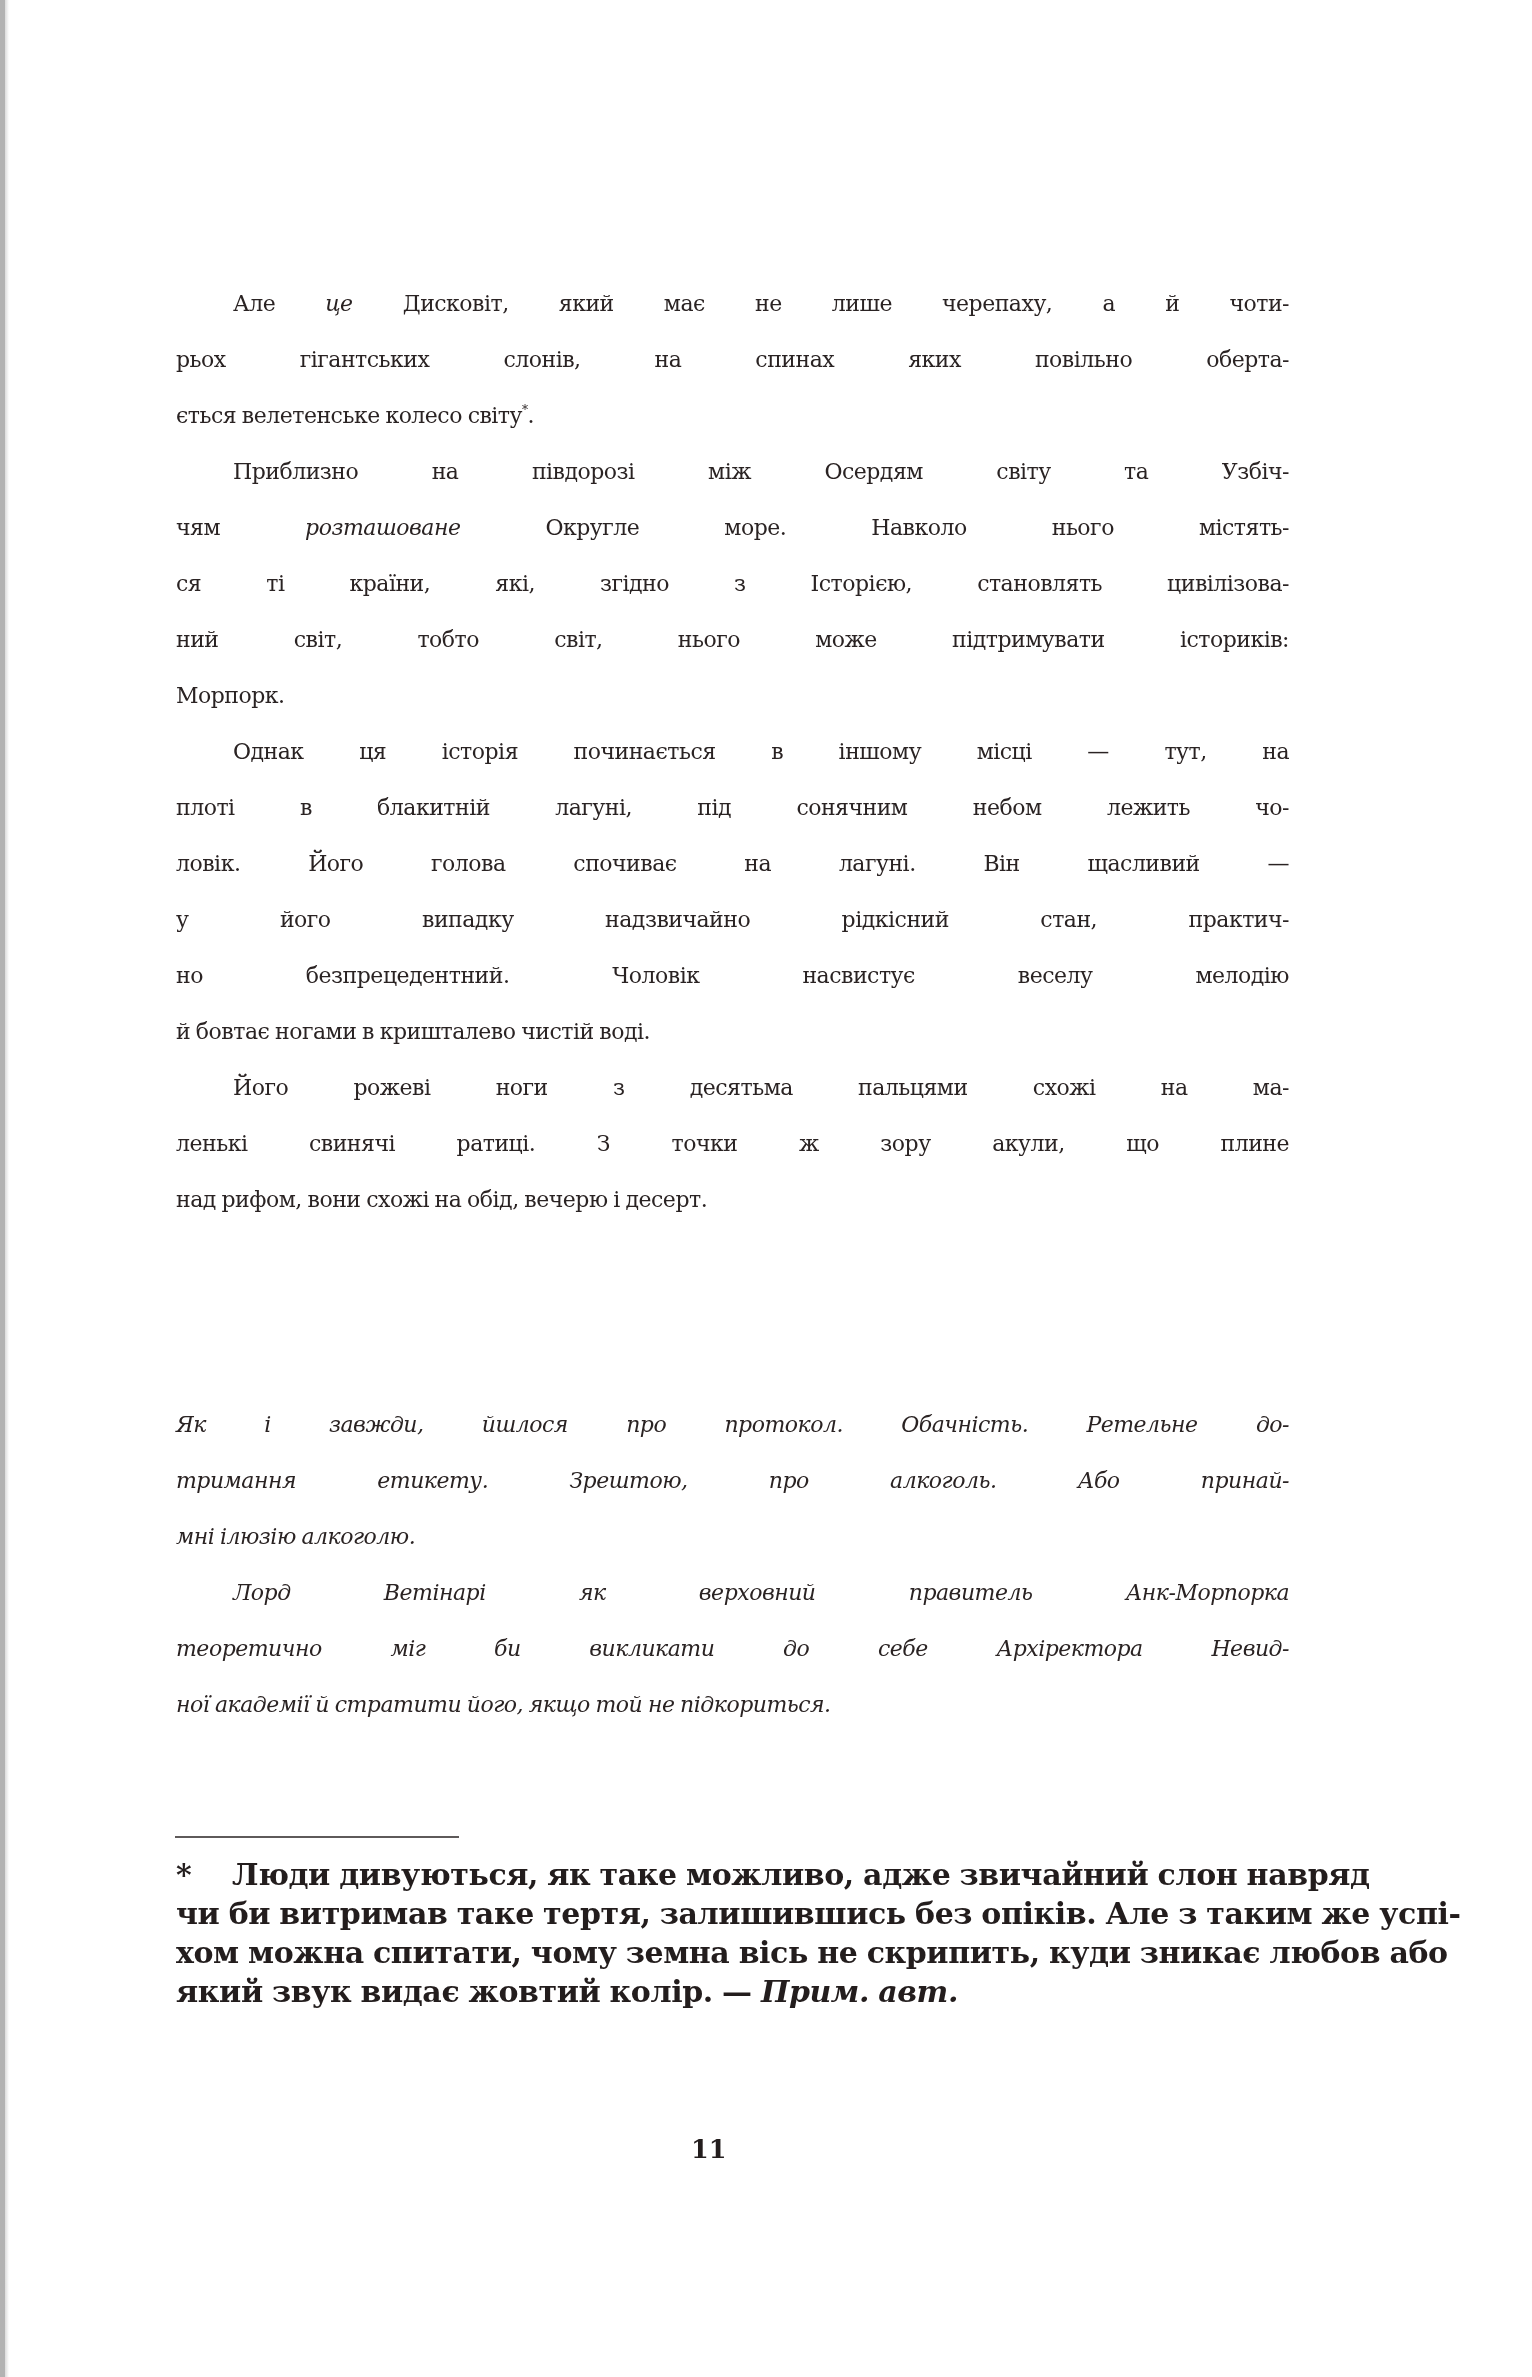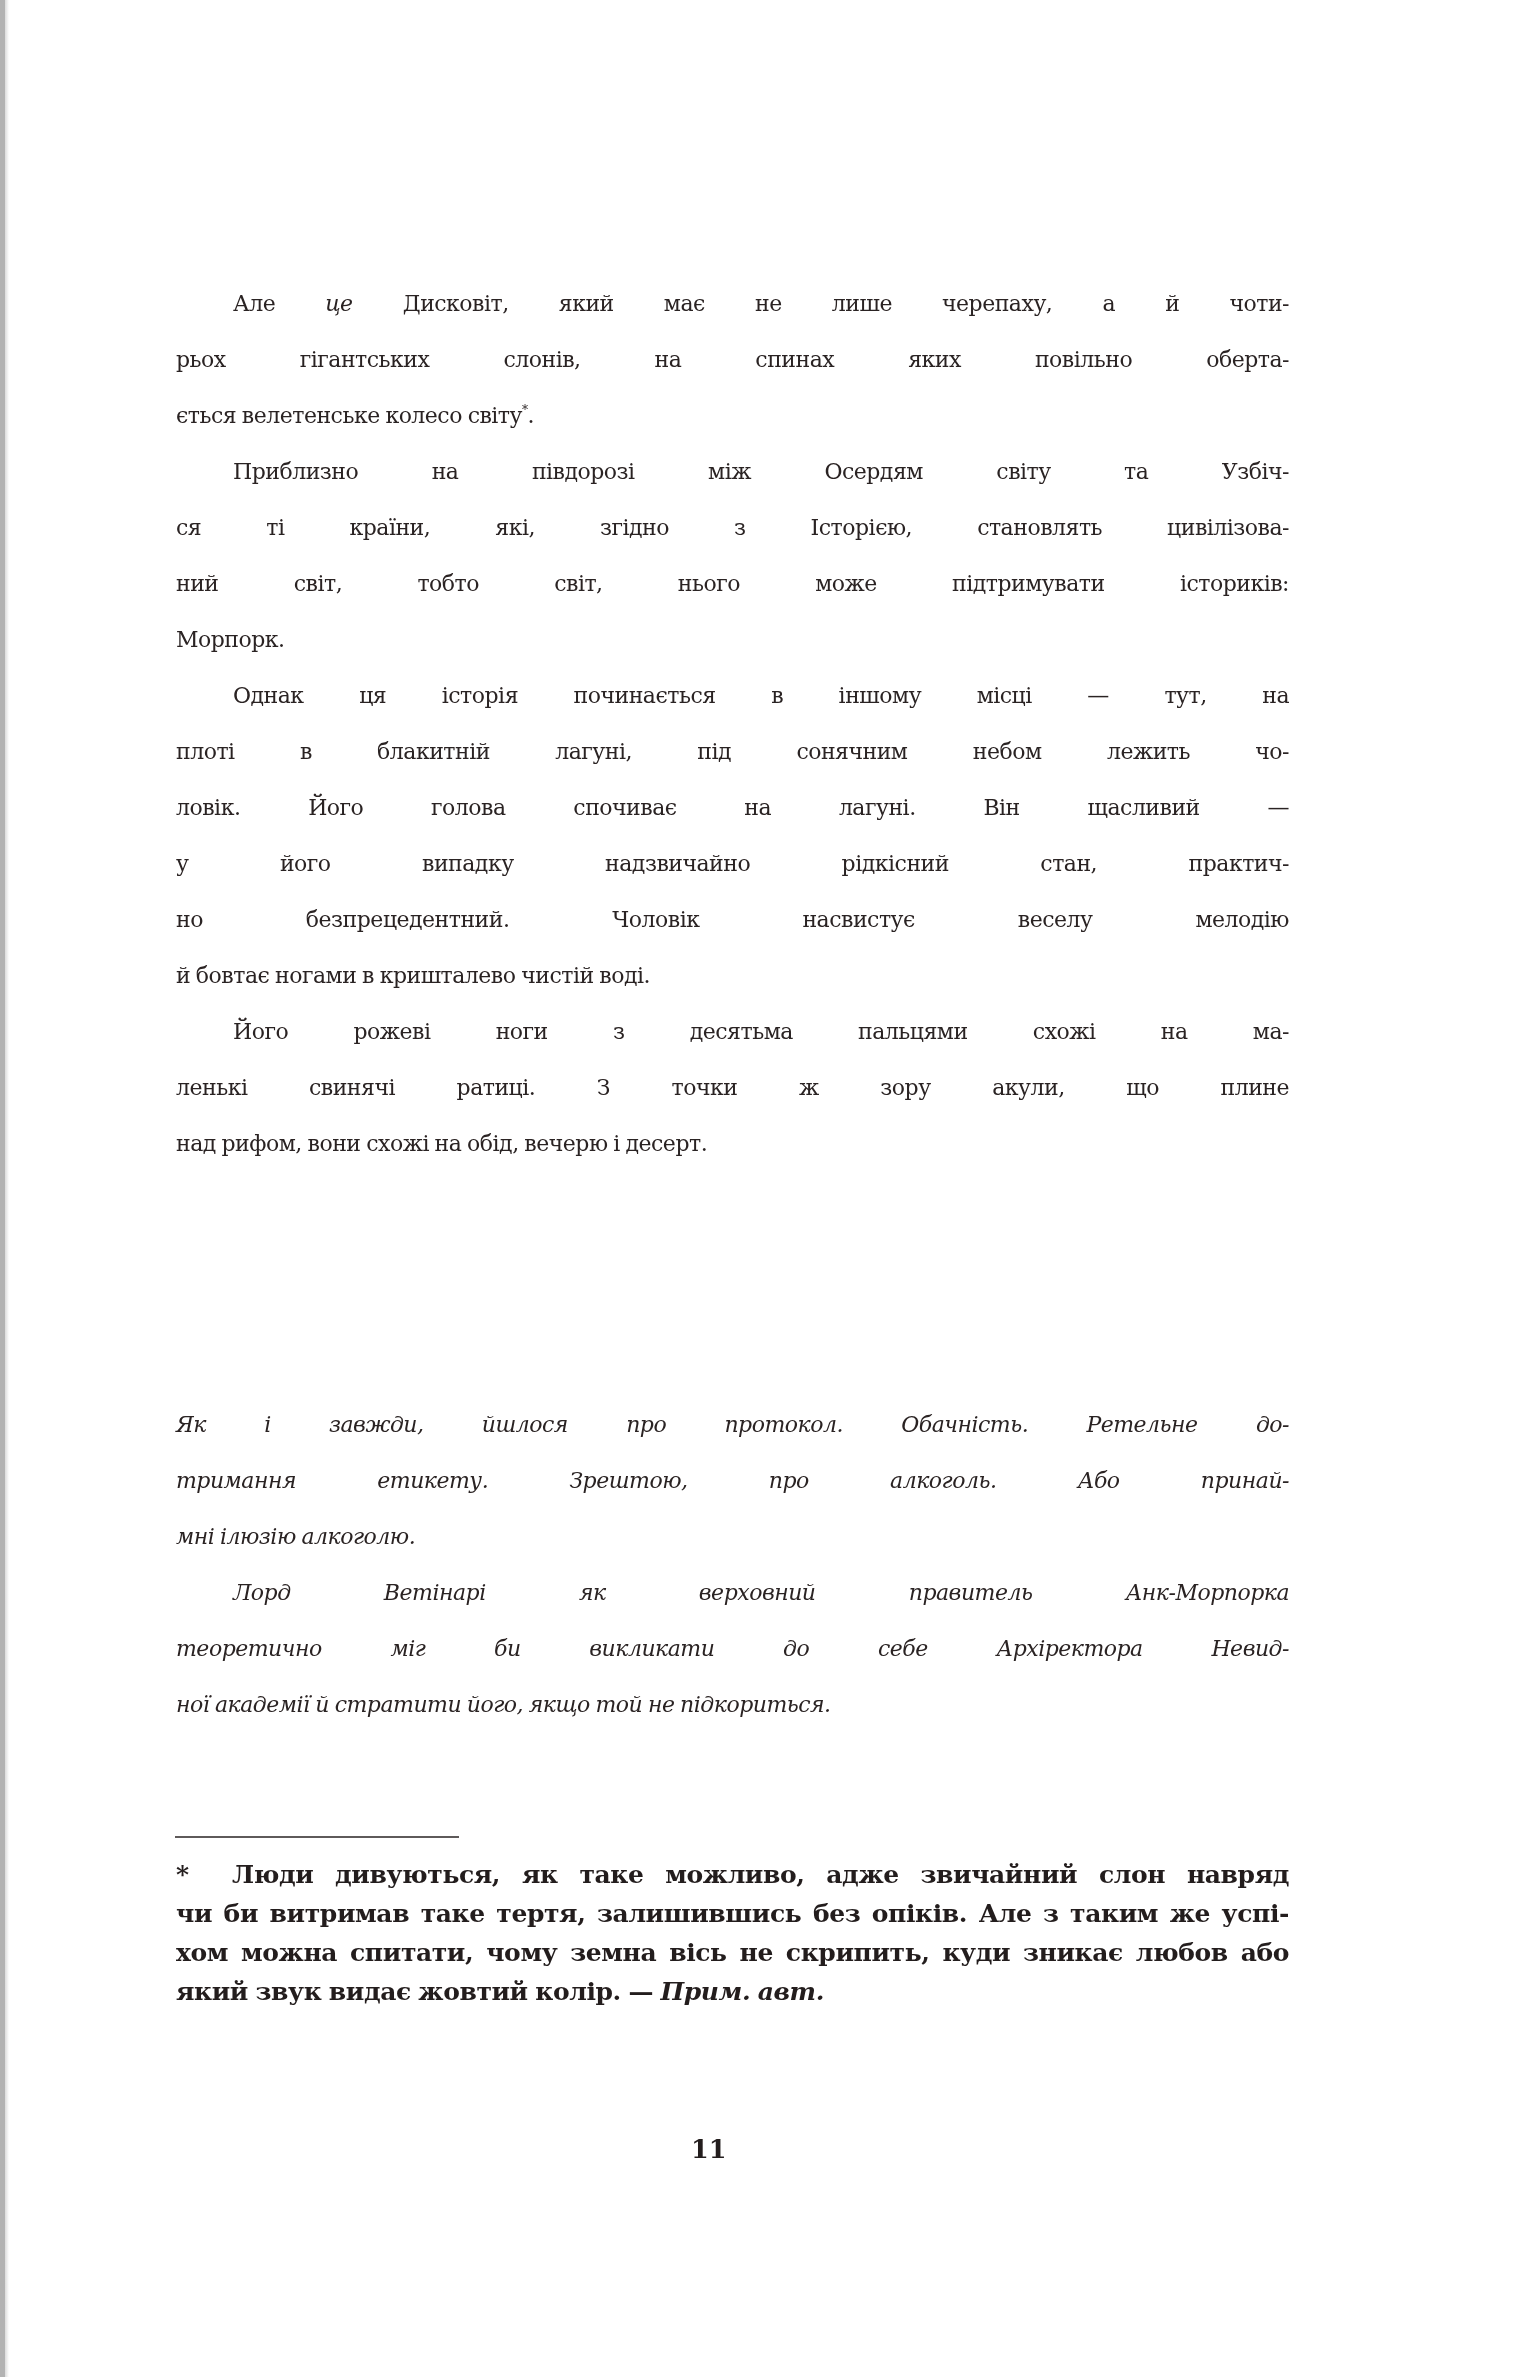--- a/index.html
+++ b/index.html
@@ -74,21 +74,21 @@
     top: 1836px;
     width: 284px;
     height: 2.4px;
     background: #5e5a5a;
   }
   .footnote {
     position: absolute;
     left: 176px;
     top: 1855px;
     width: 1113px;
-    font-size: 25px;
+    font-size: 30px;
     line-height: 39px;
     letter-spacing: -0.4px;
     word-spacing: -0.8px;
     color: #231d1d;
     font-weight: bold;
   }
   .footnote .line {
     height: 39px;
   }
   .footnote .fn-mark {
@@ -114,20 +114,21 @@
 <div class="page-edge-shade"></div>
 
 <div class="text-block body-text section-1">
   <div>
     <span class="line indent"><span>Але </span><span class="it">це</span><span> Дисковіт, який має не лише черепаху, а й чоти-</span></span>
     <span class="line">рьох гігантських слонів, на спинах яких повільно оберта-</span>
     <span class="line last"><span>ється велетенське колесо світу</span><span class="sup">*</span><span>.</span></span>
   </div>
   <div>
     <span class="line indent">Приблизно на півдорозі між Осердям світу та Узбіч-</span>
+    <span class="line"><span>чям </span><span class="it">розташоване</span><span> Округле море. Навколо нього містять-</span></span>
     <span class="line">ся ті країни, які, згідно з Історією, становлять цивілізова-</span>
     <span class="line">ний світ, тобто світ, нього може підтримувати істориків:</span>
     <span class="line last">Морпорк.</span>
   </div>
   <div>
     <span class="line indent">Однак ця історія починається в іншому місці — тут, на</span>
     <span class="line">плоті в блакитній лагуні, під сонячним небом лежить чо-</span>
     <span class="line">ловік. Його голова спочиває на лагуні. Він щасливий —</span>
     <span class="line">у його випадку надзвичайно рідкісний стан, практич-</span>
     <span class="line">но безпрецедентний. Чоловік насвистує веселу мелодію</span>

